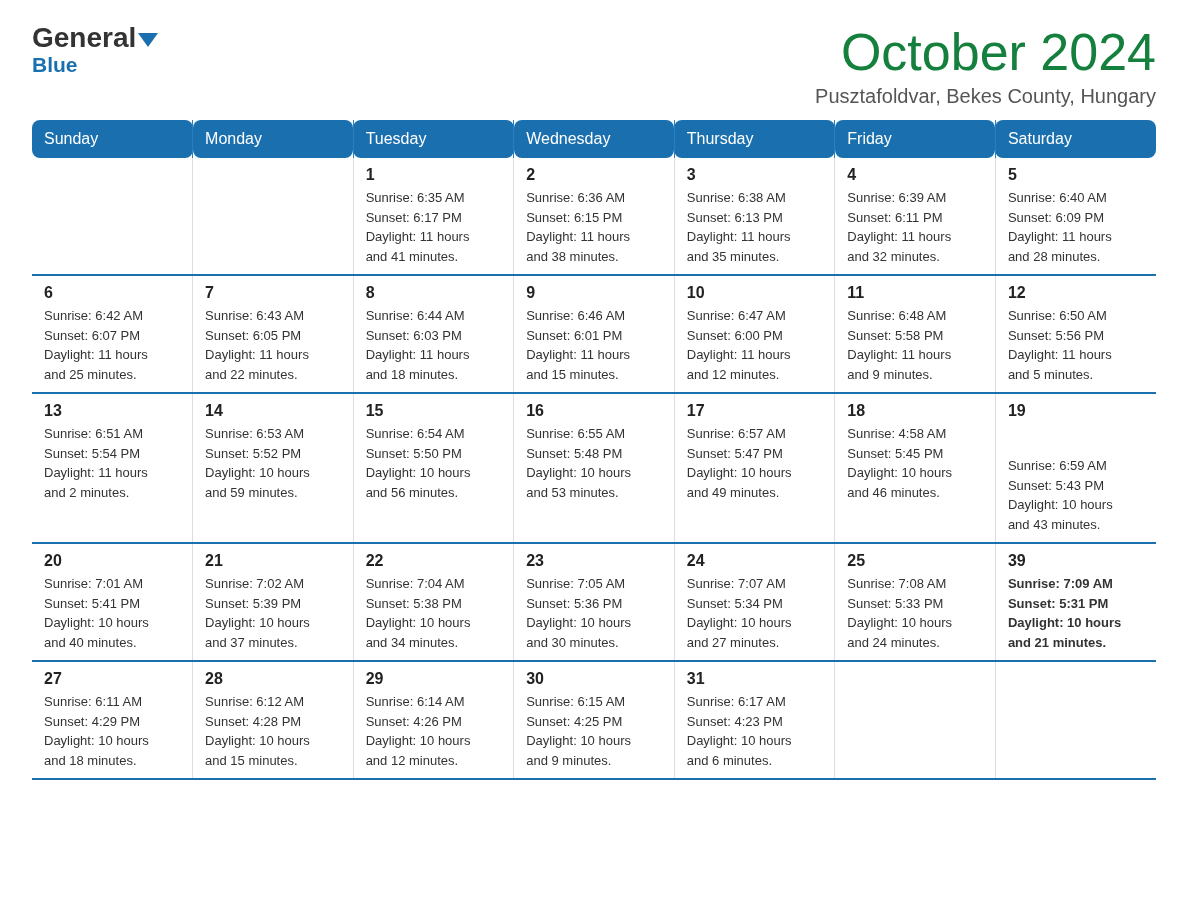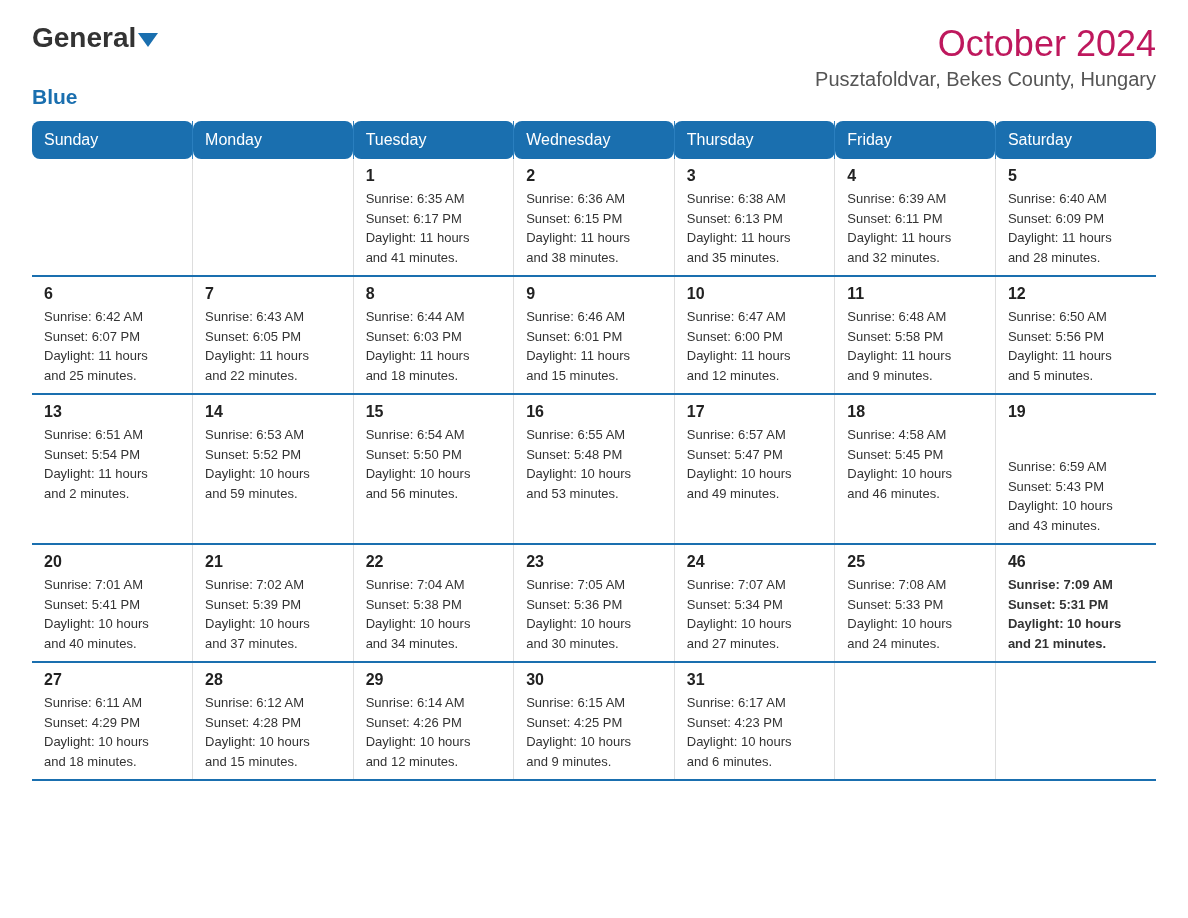--- a/index.html
+++ b/index.html
@@ -13,21 +13,20 @@
     .header-top {
       display: flex;
       justify-content: space-between;
       align-items: flex-start;
       margin-bottom: 4px;
     }
     .logo {
       display: flex;
       flex-direction: column;
       align-items: flex-start;
-      gap: 32px;
     }
     .logo-text {
       font-size: 28px;
       font-weight: bold;
       color: #333;
       line-height: 1;
     }
     .logo-triangle {
       display: inline-block;
       width: 0;
@@ -41,23 +40,23 @@
     .logo-line2 {
       color: #1a6faf;
       font-size: 21px;
       font-weight: bold;
       margin-top: 1px;
     }
     .title-block {
       text-align: right;
     }
     .main-title {
-      font-size: 36px;
+      font-size: 52px;
       font-weight: normal;
-      color: #be185d;
+      color: #15803d;
       line-height: 1.1;
     }
     .subtitle {
       font-size: 20px;
       color: #555;
       margin-top: 4px;
     }
     table {
       width: 100%;
       border-collapse: collapse;
@@ -308,21 +307,21 @@
 and 27 minutes.</div>
         </td>
         <td>
           <div class="day-number">25</div>
           <div class="day-info" style="white-space: pre-line;">Sunrise: 7:08 AM
 Sunset: 5:33 PM
 Daylight: 10 hours
 and 24 minutes.</div>
         </td>
         <td>
-          <div class="day-number">46</div>
+          <div class="day-number">39</div>
           <div class="day-info" style="white-space: pre-line; font-weight: bold;">Sunrise: 7:09 AM
 Sunset: 5:31 PM
 Daylight: 10 hours
 and 21 minutes.</div>
         </td>
       </tr>
       <tr>
         <td>
           <div class="day-number">27</div>
           <div class="day-info" style="white-space: pre-line;">Sunrise: 6:11 AM

